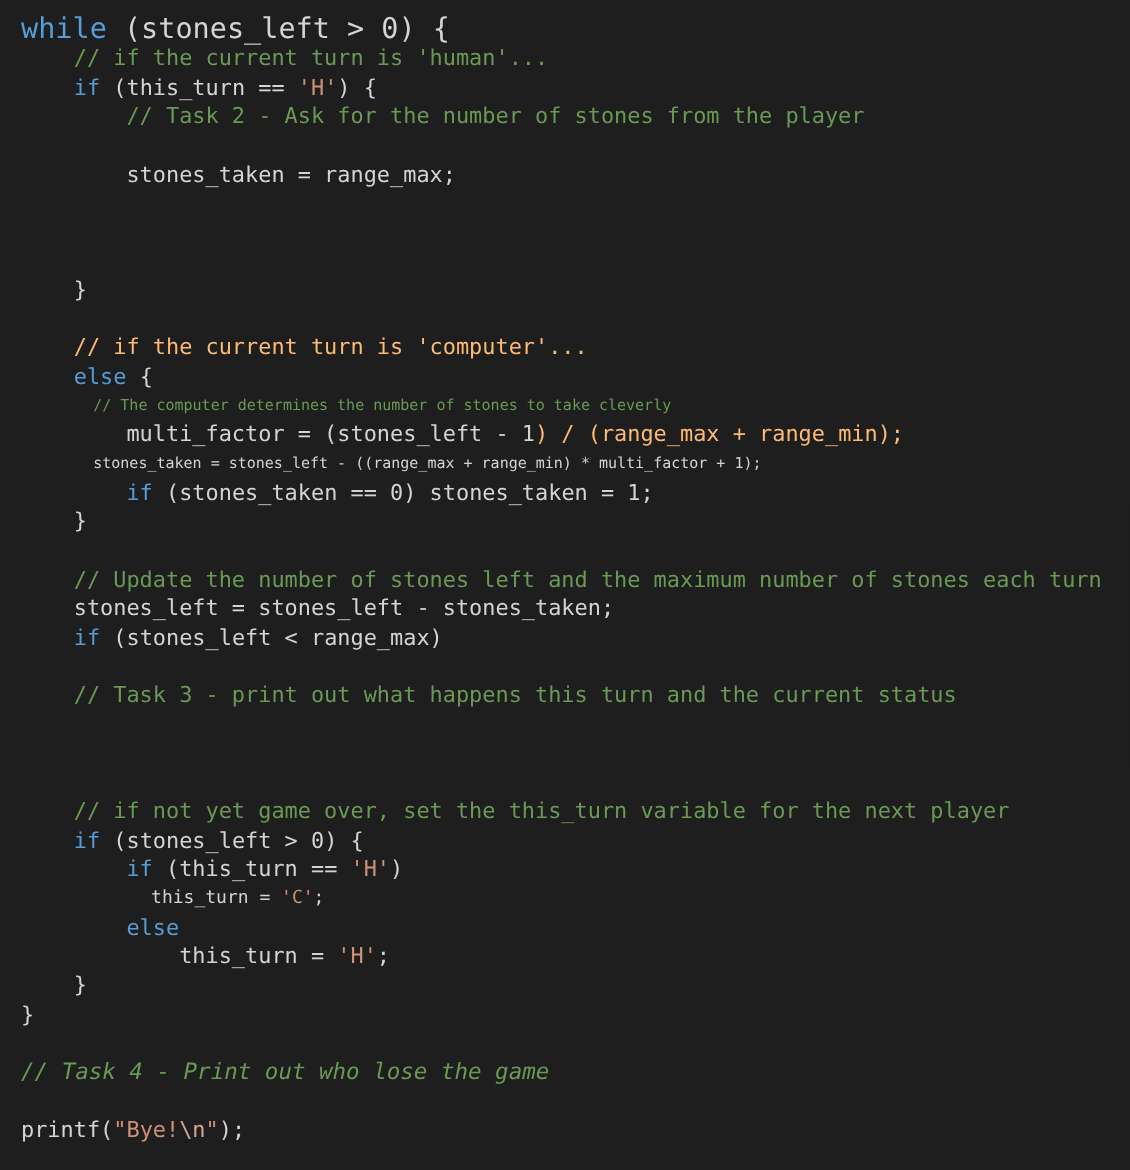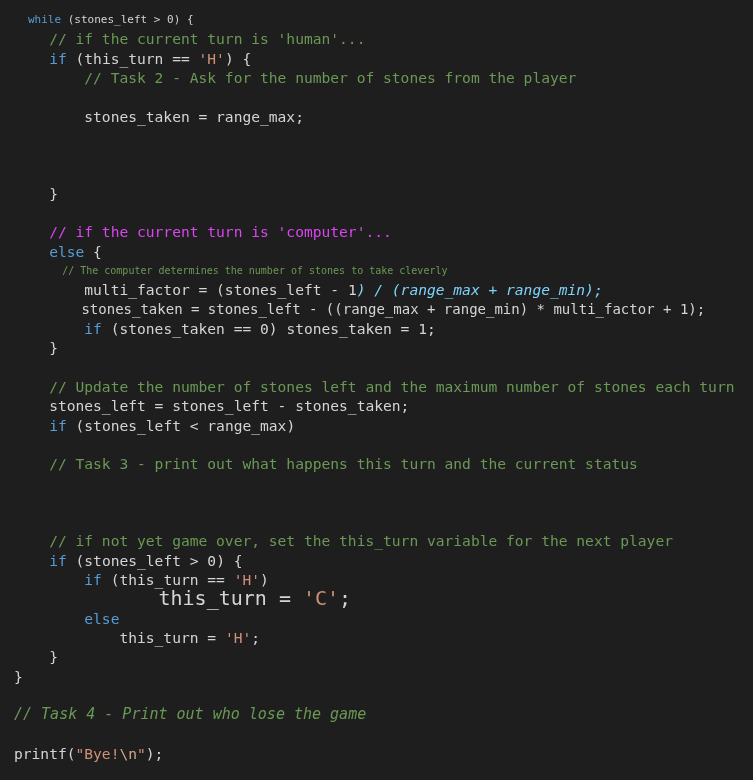--- a/index.html
+++ b/index.html
@@ -35,51 +35,51 @@
   .tok-com { color: #6a9955; }
   .tok-str { color: #ce9178; }
   .tok-esc { color: #d7a58e; }
   .tok-num { color: #d4d4d4; }
 </style>
 </head>
 <body>
 
 <div id="editor" style="background: rgb(30, 30, 30); color: rgb(212, 212, 212);">
   <div id="code-lines">
-      <div class="code-line" style="font-size: 11px; line-height: 19.32px; height: 19.32px; margin-left: 14px;"><span class="tok-key" style="color: rgb(86, 156, 214);">while</span><span class="tok-def" style="color: rgb(212, 212, 212);"> (stones_left &gt; </span><span class="tok-num" style="color: rgb(212, 212, 212);">0</span><span class="tok-def" style="color: rgb(212, 212, 212);">) {</span></div>
+      <div class="code-line" style="font-size: 19px; line-height: 19.32px; height: 19.32px;"><span class="tok-key" style="color: rgb(86, 156, 214);">while</span><span class="tok-def" style="color: rgb(212, 212, 212);"> (stones_left &gt; </span><span class="tok-num" style="color: rgb(212, 212, 212);">0</span><span class="tok-def" style="color: rgb(212, 212, 212);">) {</span></div>
       <div class="code-line" style="font-size: 14.6px; line-height: 19.32px; height: 19.32px;"><span class="tok-com" style="color: rgb(106, 153, 85);">    // if the current turn is 'human'...</span></div>
       <div class="code-line" style="font-size: 14.6px; line-height: 19.32px; height: 19.32px;"><span class="tok-def" style="color: rgb(212, 212, 212);">    </span><span class="tok-key" style="color: rgb(86, 156, 214);">if</span><span class="tok-def" style="color: rgb(212, 212, 212);"> (this_turn == </span><span class="tok-str" style="color: rgb(206, 145, 120);">'H'</span><span class="tok-def" style="color: rgb(212, 212, 212);">) {</span></div>
       <div class="code-line" style="font-size: 14.6px; line-height: 19.32px; height: 19.32px;"><span class="tok-com" style="color: rgb(106, 153, 85);">        // Task 2 - Ask for the number of stones from the player</span></div>
       <div class="code-line" style="font-size: 14.6px; line-height: 19.32px; height: 19.32px;">&nbsp;</div>
       <div class="code-line" style="font-size: 14.6px; line-height: 19.32px; height: 19.32px;"><span class="tok-def" style="color: rgb(212, 212, 212);">        stones_taken = range_max;</span></div>
       <div class="code-line" style="font-size: 14.6px; line-height: 19.32px; height: 19.32px;">&nbsp;</div>
       <div class="code-line" style="font-size: 14.6px; line-height: 19.32px; height: 19.32px;">&nbsp;</div>
       <div class="code-line" style="font-size: 14.6px; line-height: 19.32px; height: 19.32px;">&nbsp;</div>
       <div class="code-line" style="font-size: 14.6px; line-height: 19.32px; height: 19.32px;"><span class="tok-def" style="color: rgb(212, 212, 212);">    }</span></div>
       <div class="code-line" style="font-size: 14.6px; line-height: 19.32px; height: 19.32px;">&nbsp;</div>
-      <div class="code-line" style="font-size: 14.6px; line-height: 19.32px; height: 19.32px;"><span class="tok-com" style="color: #d946ef;">    // if the current turn is 'computer'...</span></div>
+      <div class="code-line" style="font-size: 14.6px; line-height: 19.32px; height: 19.32px;"><span class="tok-com" style="color: #fdba74;">    // if the current turn is 'computer'...</span></div>
       <div class="code-line" style="font-size: 14.6px; line-height: 19.32px; height: 19.32px;"><span class="tok-def" style="color: rgb(212, 212, 212);">    </span><span class="tok-key" style="color: rgb(86, 156, 214);">else</span><span class="tok-def" style="color: rgb(212, 212, 212);"> {</span></div>
       <div class="code-line" style="font-size: 10px; line-height: 19.32px; height: 19.32px;"><span class="tok-com" style="color: rgb(106, 153, 85);">        // The computer determines the number of stones to take cleverly</span></div>
-      <div class="code-line" style="font-size: 14.6px; line-height: 19.32px; height: 19.32px;"><span class="tok-def" style="color: rgb(212, 212, 212);">        multi_factor = (stones_left - </span><span class="tok-num" style="color: rgb(212, 212, 212);">1</span><span class="tok-def" style="color: #7dd3fc; font-style: italic;">) / (range_max + range_min);</span></div>
-      <div class="code-line" style="font-size: 14px; line-height: 19.32px; height: 19.32px;"><span class="tok-def" style="color: rgb(212, 212, 212);">        stones_taken = stones_left - ((range_max + range_min) * multi_factor + </span><span class="tok-num" style="color: rgb(212, 212, 212);">1</span><span class="tok-def" style="color: rgb(212, 212, 212);">);</span></div>
+      <div class="code-line" style="font-size: 14.6px; line-height: 19.32px; height: 19.32px;"><span class="tok-def" style="color: rgb(212, 212, 212);">        multi_factor = (stones_left - </span><span class="tok-num" style="color: rgb(212, 212, 212);">1</span><span class="tok-def" style="color: #fdba74;">) / (range_max + range_min);</span></div>
+      <div class="code-line" style="font-size: 10px; line-height: 19.32px; height: 19.32px;"><span class="tok-def" style="color: rgb(212, 212, 212);">        stones_taken = stones_left - ((range_max + range_min) * multi_factor + </span><span class="tok-num" style="color: rgb(212, 212, 212);">1</span><span class="tok-def" style="color: rgb(212, 212, 212);">);</span></div>
       <div class="code-line" style="font-size: 14.6px; line-height: 19.32px; height: 19.32px;"><span class="tok-def" style="color: rgb(212, 212, 212);">        </span><span class="tok-key" style="color: rgb(86, 156, 214);">if</span><span class="tok-def" style="color: rgb(212, 212, 212);"> (stones_taken == </span><span class="tok-num" style="color: rgb(212, 212, 212);">0</span><span class="tok-def" style="color: rgb(212, 212, 212);">) stones_taken = </span><span class="tok-num" style="color: rgb(212, 212, 212);">1</span><span class="tok-def" style="color: rgb(212, 212, 212);">;</span></div>
       <div class="code-line" style="font-size: 14.6px; line-height: 19.32px; height: 19.32px;"><span class="tok-def" style="color: rgb(212, 212, 212);">    }</span></div>
       <div class="code-line" style="font-size: 14.6px; line-height: 19.32px; height: 19.32px;">&nbsp;</div>
       <div class="code-line" style="font-size: 14.6px; line-height: 19.32px; height: 19.32px;"><span class="tok-com" style="color: rgb(106, 153, 85);">    // Update the number of stones left and the maximum number of stones each turn</span></div>
       <div class="code-line" style="font-size: 14.6px; line-height: 19.32px; height: 19.32px;"><span class="tok-def" style="color: rgb(212, 212, 212);">    stones_left = stones_left - stones_taken;</span></div>
       <div class="code-line" style="font-size: 14.6px; line-height: 19.32px; height: 19.32px;"><span class="tok-def" style="color: rgb(212, 212, 212);">    </span><span class="tok-key" style="color: rgb(86, 156, 214);">if</span><span class="tok-def" style="color: rgb(212, 212, 212);"> (stones_left &lt; range_max)</span></div>
       <div class="code-line" style="font-size: 14.6px; line-height: 19.32px; height: 19.32px;">&nbsp;</div>
       <div class="code-line" style="font-size: 14.6px; line-height: 19.32px; height: 19.32px;"><span class="tok-com" style="color: rgb(106, 153, 85);">    // Task 3 - print out what happens this turn and the current status</span></div>
       <div class="code-line" style="font-size: 14.6px; line-height: 19.32px; height: 19.32px;">&nbsp;</div>
       <div class="code-line" style="font-size: 14.6px; line-height: 19.32px; height: 19.32px;">&nbsp;</div>
       <div class="code-line" style="font-size: 14.6px; line-height: 19.32px; height: 19.32px;">&nbsp;</div>
       <div class="code-line" style="font-size: 14.6px; line-height: 19.32px; height: 19.32px;"><span class="tok-com" style="color: rgb(106, 153, 85);">    // if not yet game over, set the this_turn variable for the next player</span></div>
       <div class="code-line" style="font-size: 14.6px; line-height: 19.32px; height: 19.32px;"><span class="tok-def" style="color: rgb(212, 212, 212);">    </span><span class="tok-key" style="color: rgb(86, 156, 214);">if</span><span class="tok-def" style="color: rgb(212, 212, 212);"> (stones_left &gt; </span><span class="tok-num" style="color: rgb(212, 212, 212);">0</span><span class="tok-def" style="color: rgb(212, 212, 212);">) {</span></div>
       <div class="code-line" style="font-size: 14.6px; line-height: 19.32px; height: 19.32px;"><span class="tok-def" style="color: rgb(212, 212, 212);">        </span><span class="tok-key" style="color: rgb(86, 156, 214);">if</span><span class="tok-def" style="color: rgb(212, 212, 212);"> (this_turn == </span><span class="tok-str" style="color: rgb(206, 145, 120);">'H'</span><span class="tok-def" style="color: rgb(212, 212, 212);">)</span></div>
-      <div class="code-line" style="font-size: 20px; line-height: 19.32px; height: 19.32px;"><span class="tok-def" style="color: rgb(212, 212, 212);">            this_turn = </span><span class="tok-str" style="color: rgb(206, 145, 120);">'C'</span><span class="tok-def" style="color: rgb(212, 212, 212);">;</span></div>
+      <div class="code-line" style="font-size: 12px; line-height: 19.32px; height: 19.32px;"><span class="tok-def" style="color: rgb(212, 212, 212);">            this_turn = </span><span class="tok-str" style="color: rgb(206, 145, 120);">'C'</span><span class="tok-def" style="color: rgb(212, 212, 212);">;</span></div>
       <div class="code-line" style="font-size: 14.6px; line-height: 19.32px; height: 19.32px;"><span class="tok-def" style="color: rgb(212, 212, 212);">        </span><span class="tok-key" style="color: rgb(86, 156, 214);">else</span></div>
       <div class="code-line" style="font-size: 14.6px; line-height: 19.32px; height: 19.32px;"><span class="tok-def" style="color: rgb(212, 212, 212);">            this_turn = </span><span class="tok-str" style="color: rgb(206, 145, 120);">'H'</span><span class="tok-def" style="color: rgb(212, 212, 212);">;</span></div>
       <div class="code-line" style="font-size: 14.6px; line-height: 19.32px; height: 19.32px;"><span class="tok-def" style="color: rgb(212, 212, 212);">    }</span></div>
       <div class="code-line" style="font-size: 14.6px; line-height: 19.32px; height: 19.32px;"><span class="tok-def" style="color: rgb(212, 212, 212);">}</span></div>
       <div class="code-line" style="font-size: 14.6px; line-height: 19.32px; height: 19.32px;">&nbsp;</div>
       <div class="code-line" style="font-size: 15px; line-height: 19.32px; height: 19.32px; font-style: italic;"><span class="tok-com" style="color: rgb(106, 153, 85);">// Task 4 - Print out who lose the game</span></div>
       <div class="code-line" style="font-size: 14.6px; line-height: 19.32px; height: 19.32px;">&nbsp;</div>
       <div class="code-line" style="font-size: 14.6px; line-height: 19.32px; height: 19.32px;"><span class="tok-def" style="color: rgb(212, 212, 212);">printf(</span><span class="tok-str" style="color: rgb(206, 145, 120);">"Bye!</span><span class="tok-esc" style="color: rgb(215, 165, 142);">\n</span><span class="tok-str" style="color: rgb(206, 145, 120);">"</span><span class="tok-def" style="color: rgb(212, 212, 212);">);</span></div>
     </div>
 </div>

